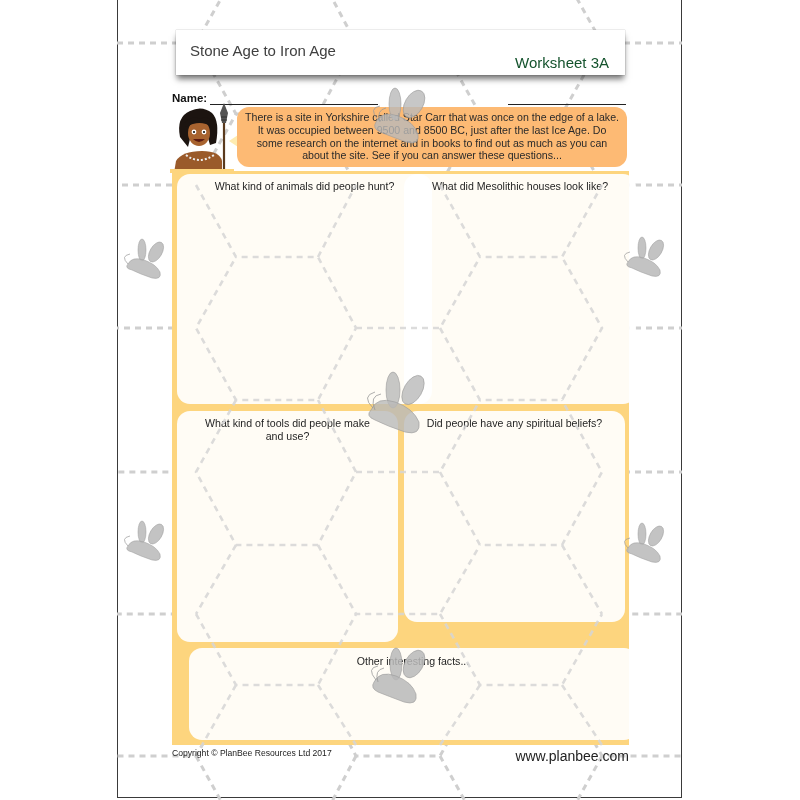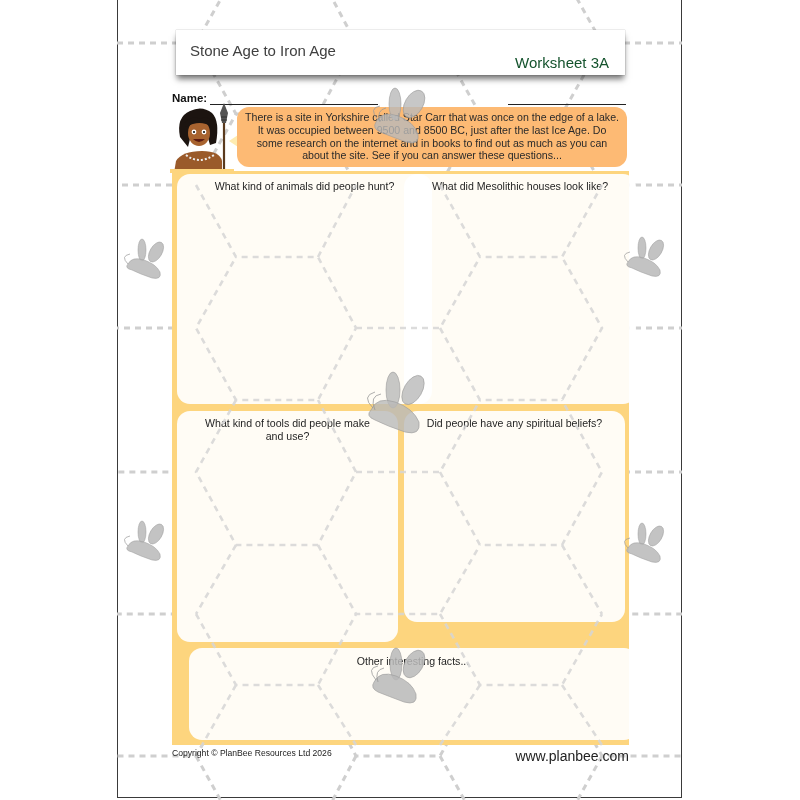--- a/index.html
+++ b/index.html
@@ -193,14 +193,14 @@
 </svg>
 <svg class="bee" style="left:618px; top:520px;" width="60" height="50" viewBox="0 0 60 50">
   <g fill="#b9b9b9" fill-opacity="0.85" stroke="#9a9a9a" stroke-width="0.5">
     <ellipse cx="24" cy="14" rx="4" ry="11"></ellipse>
     <ellipse cx="38" cy="16" rx="6" ry="11" transform="rotate(30 38 16)"></ellipse>
     <path d="M10 28 Q14 20 26 24 Q38 28 42 36 Q44 44 34 42 Q22 38 14 34 Q6 32 10 28 Z"></path>
   </g>
   <path d="M10 28 Q2 20 12 18" fill="none" stroke="#999" stroke-width="0.7"></path>
 </svg>
 
-<span class="footer-left">Copyright © PlanBee Resources Ltd 2026</span>
+<span class="footer-left">Copyright © PlanBee Resources Ltd 2017</span>
 <span class="footer-right">www.planbee.com</span>
 
 </body></html>

